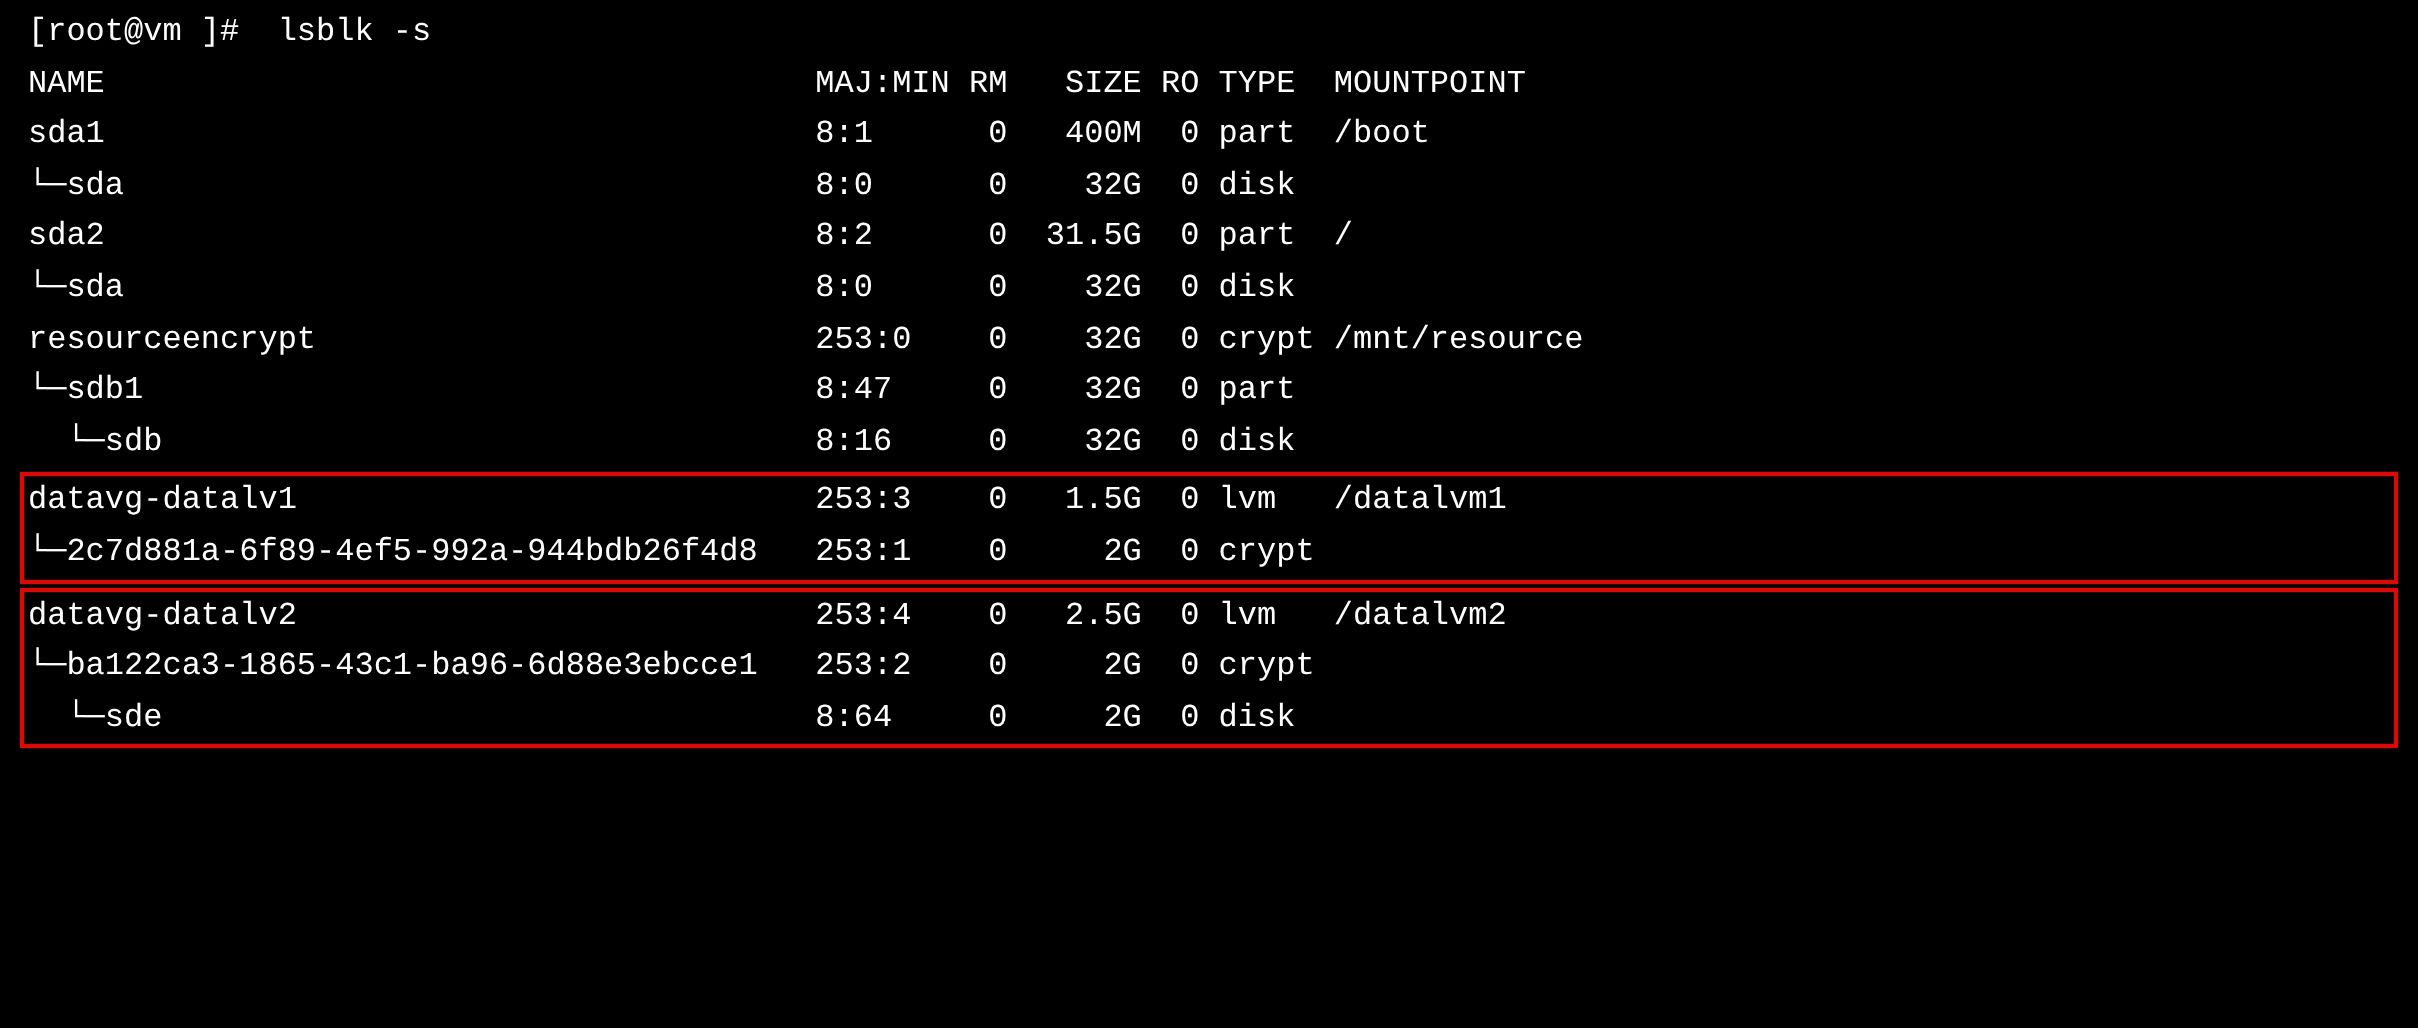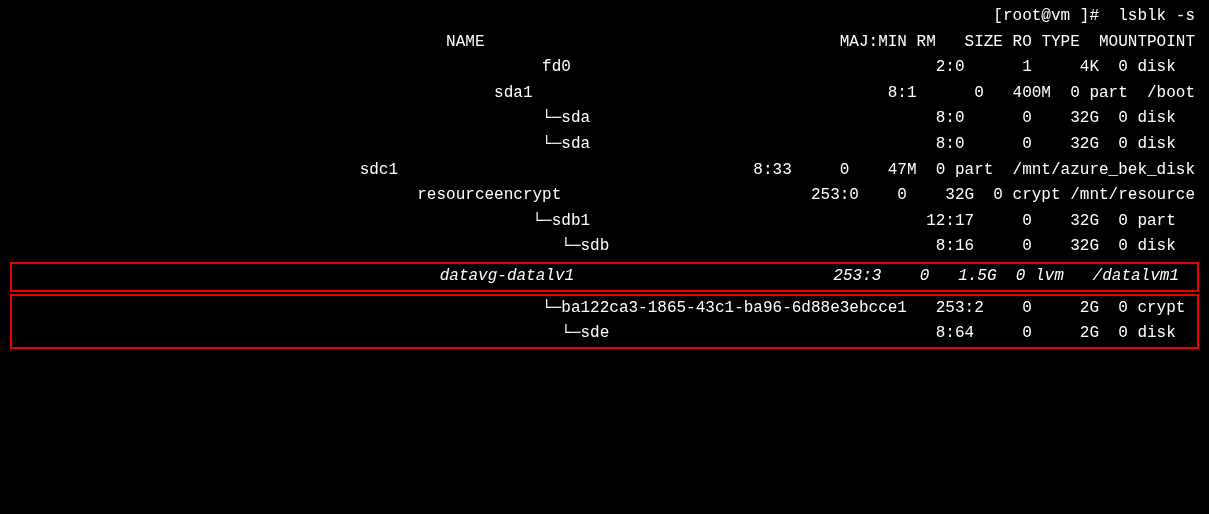--- a/index.html
+++ b/index.html
@@ -1,64 +1,64 @@
 <!DOCTYPE html>
 <html><head>
   <meta charset="utf-8">
   <style>
-    * { margin: 0; padding: 0; box-sizing: border-box; text-align: right; }
+    * { margin: 0; padding: 0; box-sizing: border-box; }
     body {
       background: #000000;
       color: #ffffff;
       font-family: 'Courier New', Consolas, monospace;
       font-size: 16px;
       line-height: 1.6;
       padding: 4px 14px;
       width: 1209px;
       height: 514px;
       overflow: hidden;
     }
     .prompt-line { white-space: pre; }
     .row { white-space: pre; }
     .highlight-box-1 {
       border: 2px solid #ee0000;
       margin-left: -4px;
       margin-right: -4px;
       padding-left: 2px;
       padding-right: 18px;
       margin-top: 2px;
-      font-style: italic;
     }
     .highlight-box-2 {
       border: 2px solid #ee0000;
       margin-left: -4px;
       margin-right: -4px;
       padding-left: 2px;
       padding-right: 2px;
       margin-top: 2px;
     }
   </style>
 </head>
 <body>
 
 <div class="prompt-line">[root@vm ]#  lsblk -s</div>
 
 <div class="row" id="header-row">NAME                                     MAJ:MIN RM   SIZE RO TYPE  MOUNTPOINT</div>
 
 <div id="main-rows">
-    <div class="row">fd0                                      2:0      1     4K  0 disk  </div>
     <div class="row">sda1                                     8:1      0   400M  0 part  /boot</div>
     <div class="row">└─sda                                    8:0      0    32G  0 disk  </div>
+    <div class="row">sda2                                     8:2      0  31.5G  0 part  /</div>
     <div class="row">└─sda                                    8:0      0    32G  0 disk  </div>
-    <div class="row">sdc1                                     8:33     0    47M  0 part  /mnt/azure_bek_disk</div>
     <div class="row">resourceencrypt                          253:0    0    32G  0 crypt /mnt/resource</div>
-    <div class="row">└─sdb1                                   12:17     0    32G  0 part  </div>
+    <div class="row">└─sdb1                                   8:47     0    32G  0 part  </div>
     <div class="row">  └─sdb                                  8:16     0    32G  0 disk  </div>
   </div>
 
 <div class="highlight-box-1" id="box1-rows">
     <div class="row">datavg-datalv1                           253:3    0   1.5G  0 lvm   /datalvm1</div>
+    <div class="row">└─2c7d881a-6f89-4ef5-992a-944bdb26f4d8   253:1    0     2G  0 crypt </div>
   </div>
 
 <div class="highlight-box-2" id="box2-rows">
+    <div class="row">datavg-datalv2                           253:4    0   2.5G  0 lvm   /datalvm2</div>
     <div class="row">└─ba122ca3-1865-43c1-ba96-6d88e3ebcce1   253:2    0     2G  0 crypt </div>
     <div class="row">  └─sde                                  8:64     0     2G  0 disk  </div>
   </div>
 
 </body></html>

